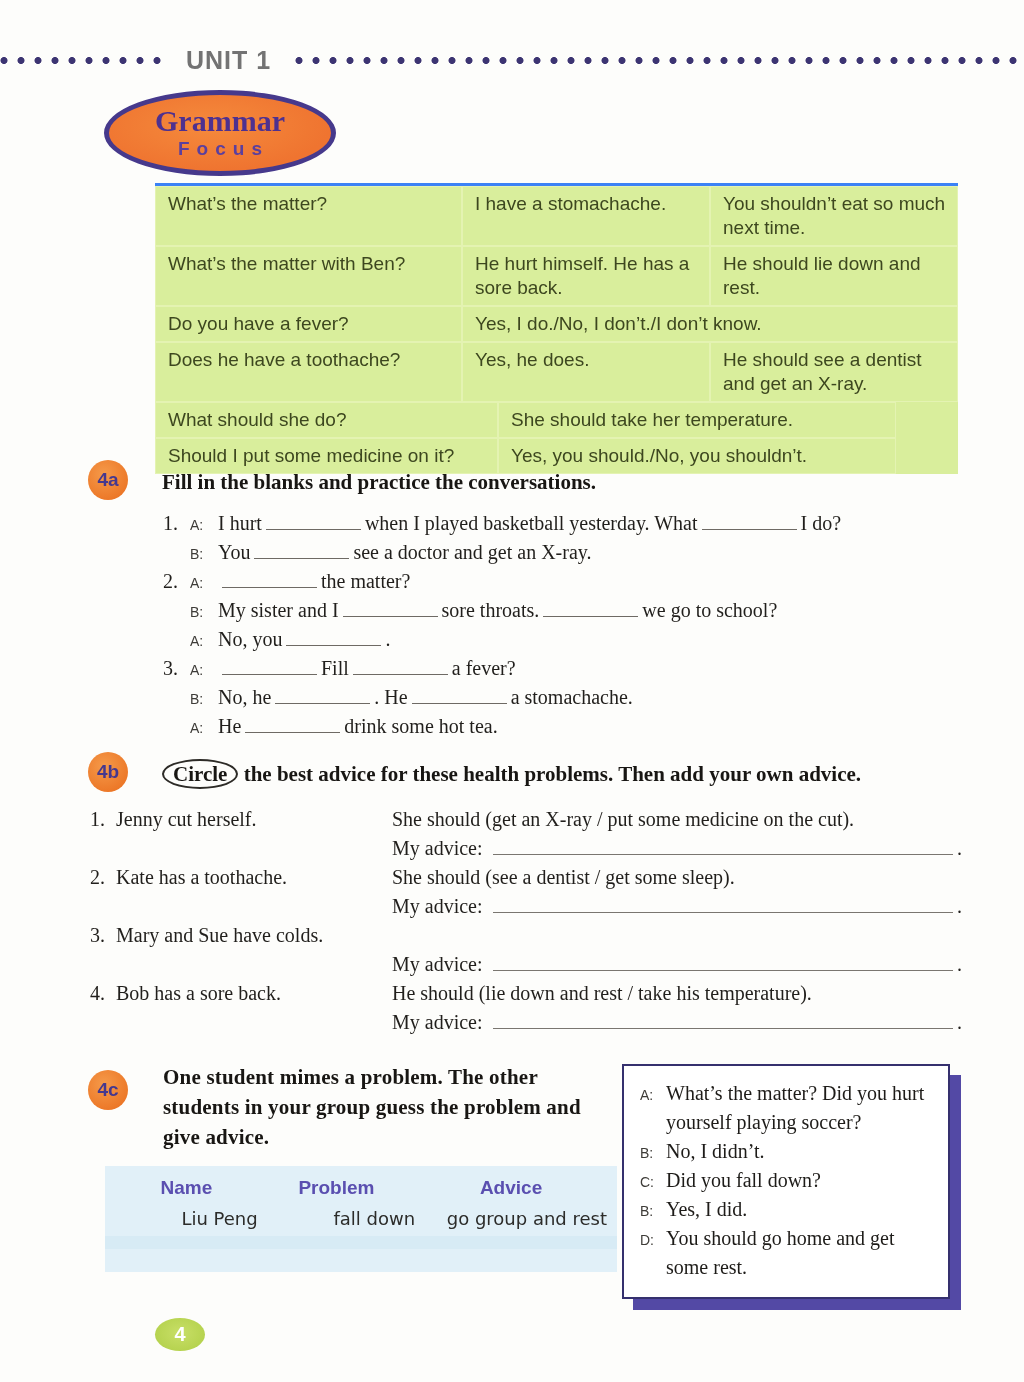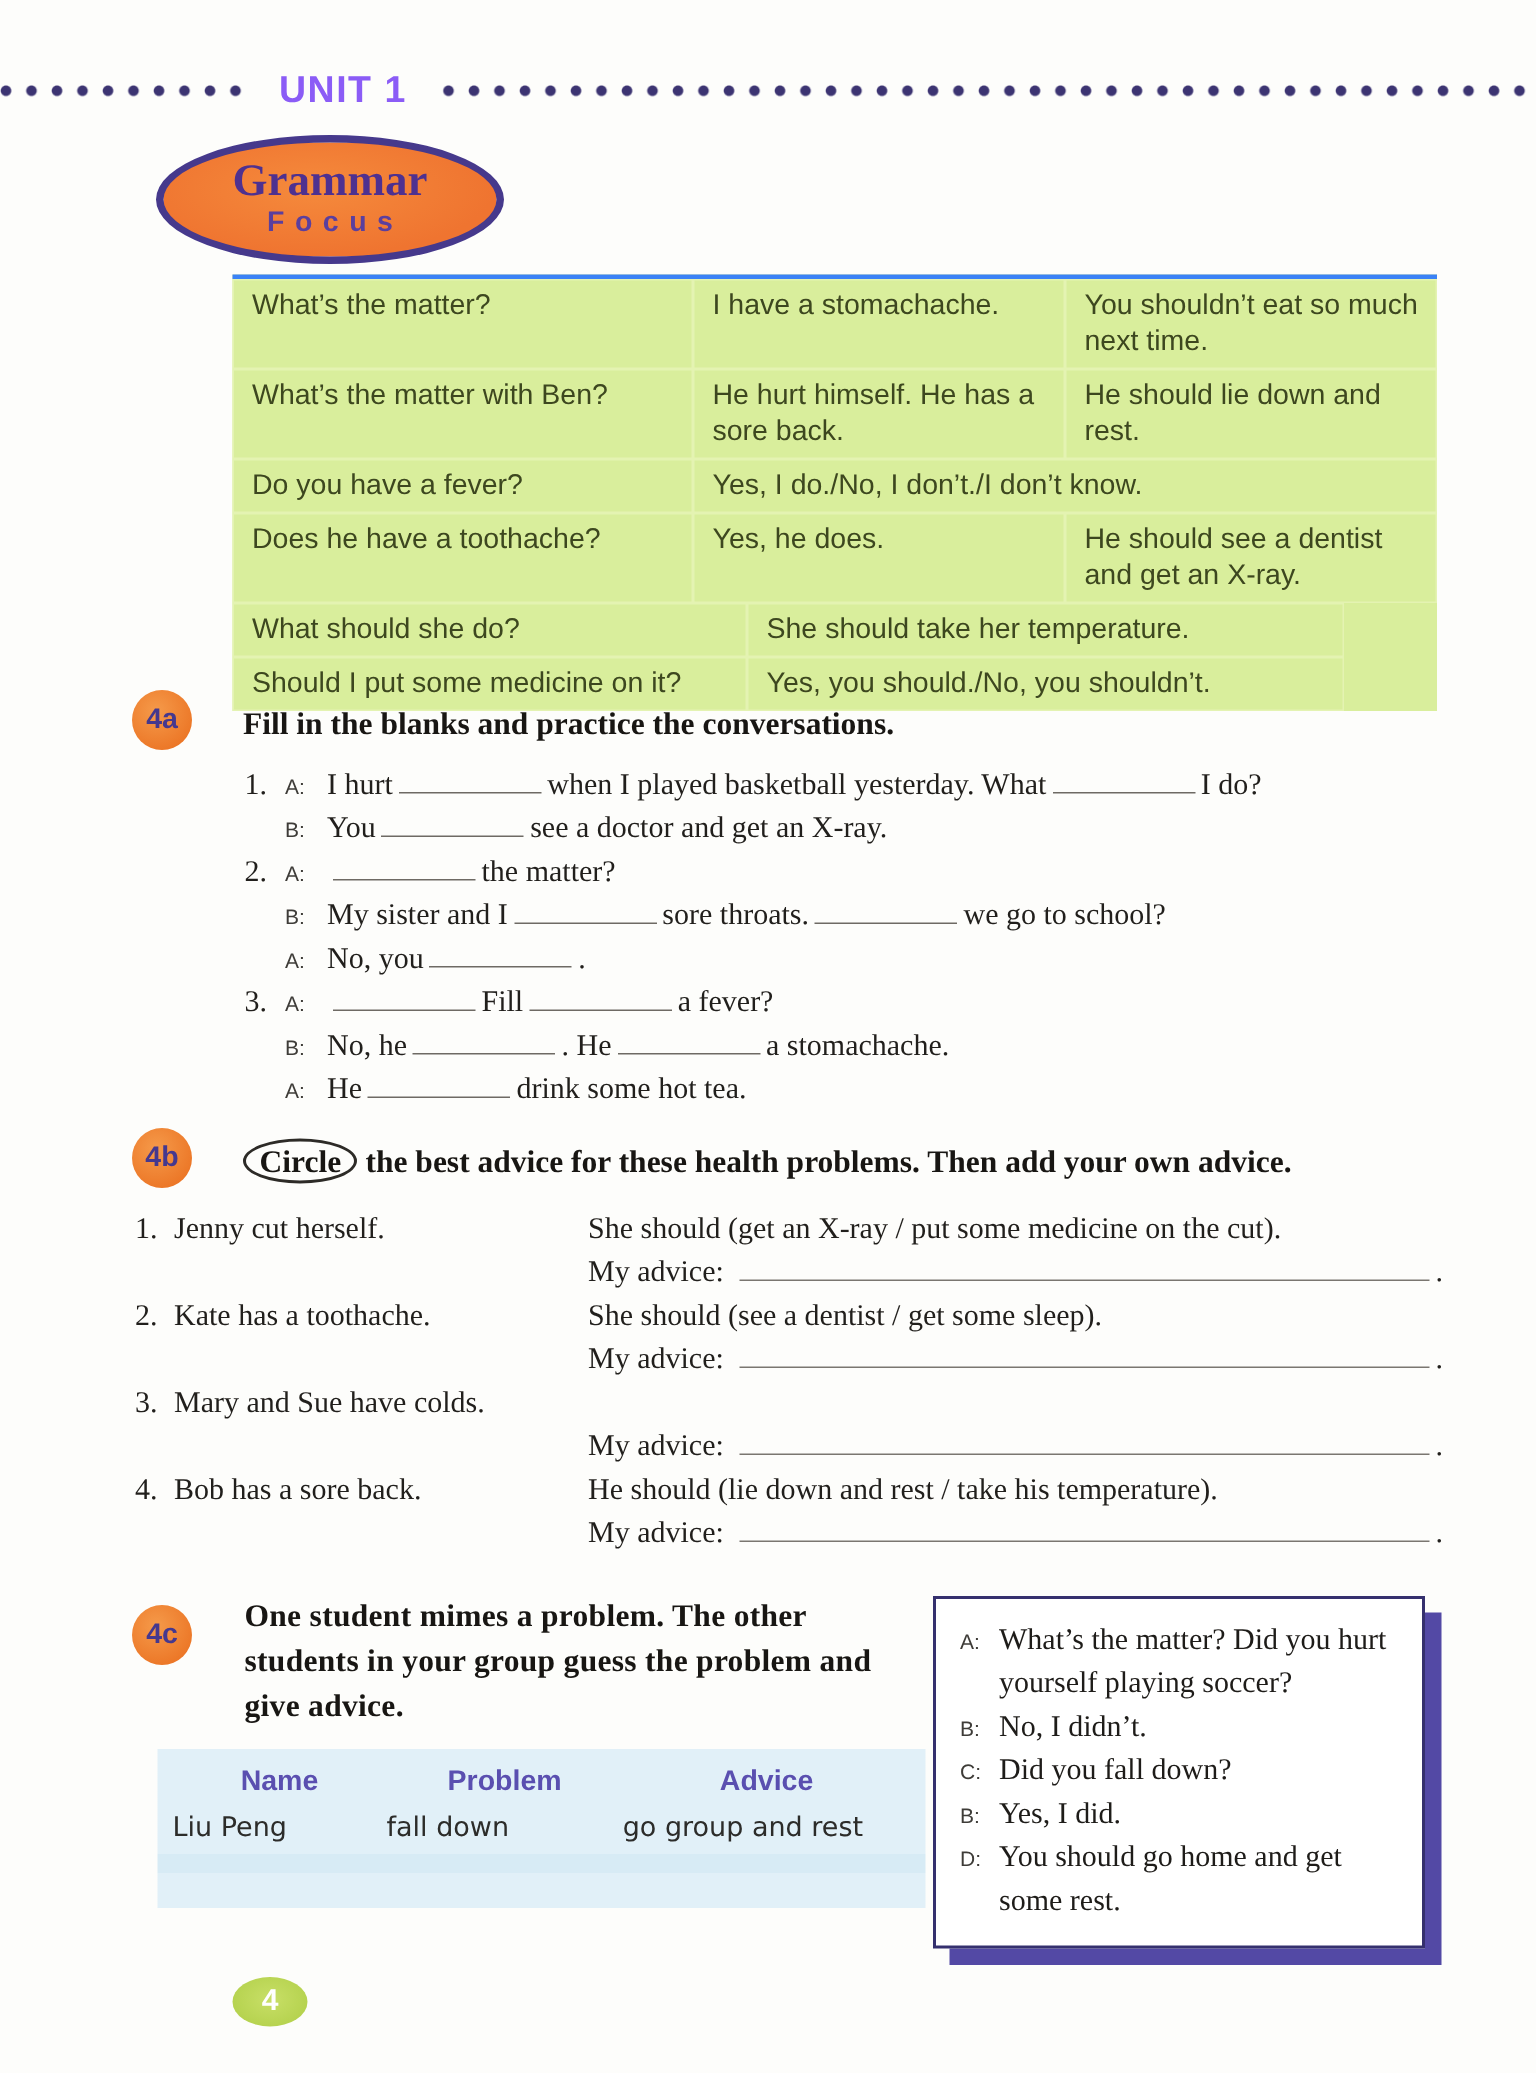--- a/index.html
+++ b/index.html
@@ -11,21 +11,21 @@
   }
 
   
   .unit-header { position:absolute; top:46px; left:0; right:0; display:flex; align-items:center; height:28px; }
   .dots { height:9px;
     background-image:radial-gradient(circle at 4px 4.5px, #3c3472 3.1px, rgba(0,0,0,0) 3.9px);
     background-size:17px 9px; background-repeat:repeat-x; }
   .dots.left { width:162px; }
   .dots.right { flex:1; }
   .unit-label { margin:0 24px; font-family:"Liberation Sans", sans-serif; font-weight:bold;
-    font-size:25px; color:#8b5cf6; letter-spacing:1px; }
+    font-size:25px; color:#737373; letter-spacing:1px; }
 
   
   .gf-oval { position:absolute; left:104px; top:90px; width:232px; height:86px;
     background:radial-gradient(ellipse at 45% 40%, #f58a3c 0%, #ef7430 70%);
     border:5px solid #46398c; border-radius:50%;
     display:flex; flex-direction:column; align-items:center; justify-content:center; }
   .gf1 { font-family:"Liberation Serif", serif; font-weight:bold; font-size:30px; color:#4e3190; line-height:30px; }
   .gf2 { font-family:"Liberation Sans", sans-serif; font-weight:bold; font-size:19px; color:#5b3f9e;
     letter-spacing:7px; margin-top:2px; margin-left:7px;text-align:center; }
 
@@ -76,21 +76,21 @@
   .s4c .badge { position:absolute; left:88px; top:8px; }
   .s4c-title { margin-left:163px; width:445px; font-weight:bold; font-size:21px; color:#181613;
     line-height:30px; letter-spacing:0.2px; }
   .mime-panel { margin-left:105px; margin-top:14px; width:512px; height:106px;
     background:linear-gradient(#e1f0f8 0 66%, #d7ebf5 66% 78%, #e1f0f8 78%);
     padding:8px 10px 0 10px; }
   .mime-grid { display:grid; grid-template-columns:29% 32% 39%; }
   .mime-h { font-family:"Liberation Sans", sans-serif; font-weight:bold; font-size:19px;
     color:#5a4fb0; text-align:center; line-height:28px; }
   .mime-c { font-family:"DejaVu Sans", sans-serif; font-size:18px; color:#2c2c2a;
-    text-align:left; line-height:34px; }
+    text-align:right; line-height:34px; }
   .dialogue { position:absolute; right:74px; top:2px; width:328px; background:#ffffff;
     border:2px solid #35306e; box-shadow:11px 11px 0 0 #5349a5; padding:13px 14px 15px 16px; }
   .dlg-line { display:flex; align-items:baseline; }
   .dlg-speaker { width:26px; flex:0 0 26px; font-family:"Liberation Sans", sans-serif; font-size:14px; color:#3e3c38; }
   .dlg-text { font-size:20px; line-height:29px; color:#1e1c19; }
 
   
   .page-oval { position:absolute; left:155px; top:1318px; width:50px; height:33px; border-radius:50%;
     background:radial-gradient(ellipse at 50% 45%, #c8df67 0%, #b5d24e 75%);
     display:flex; align-items:center; justify-content:center;

